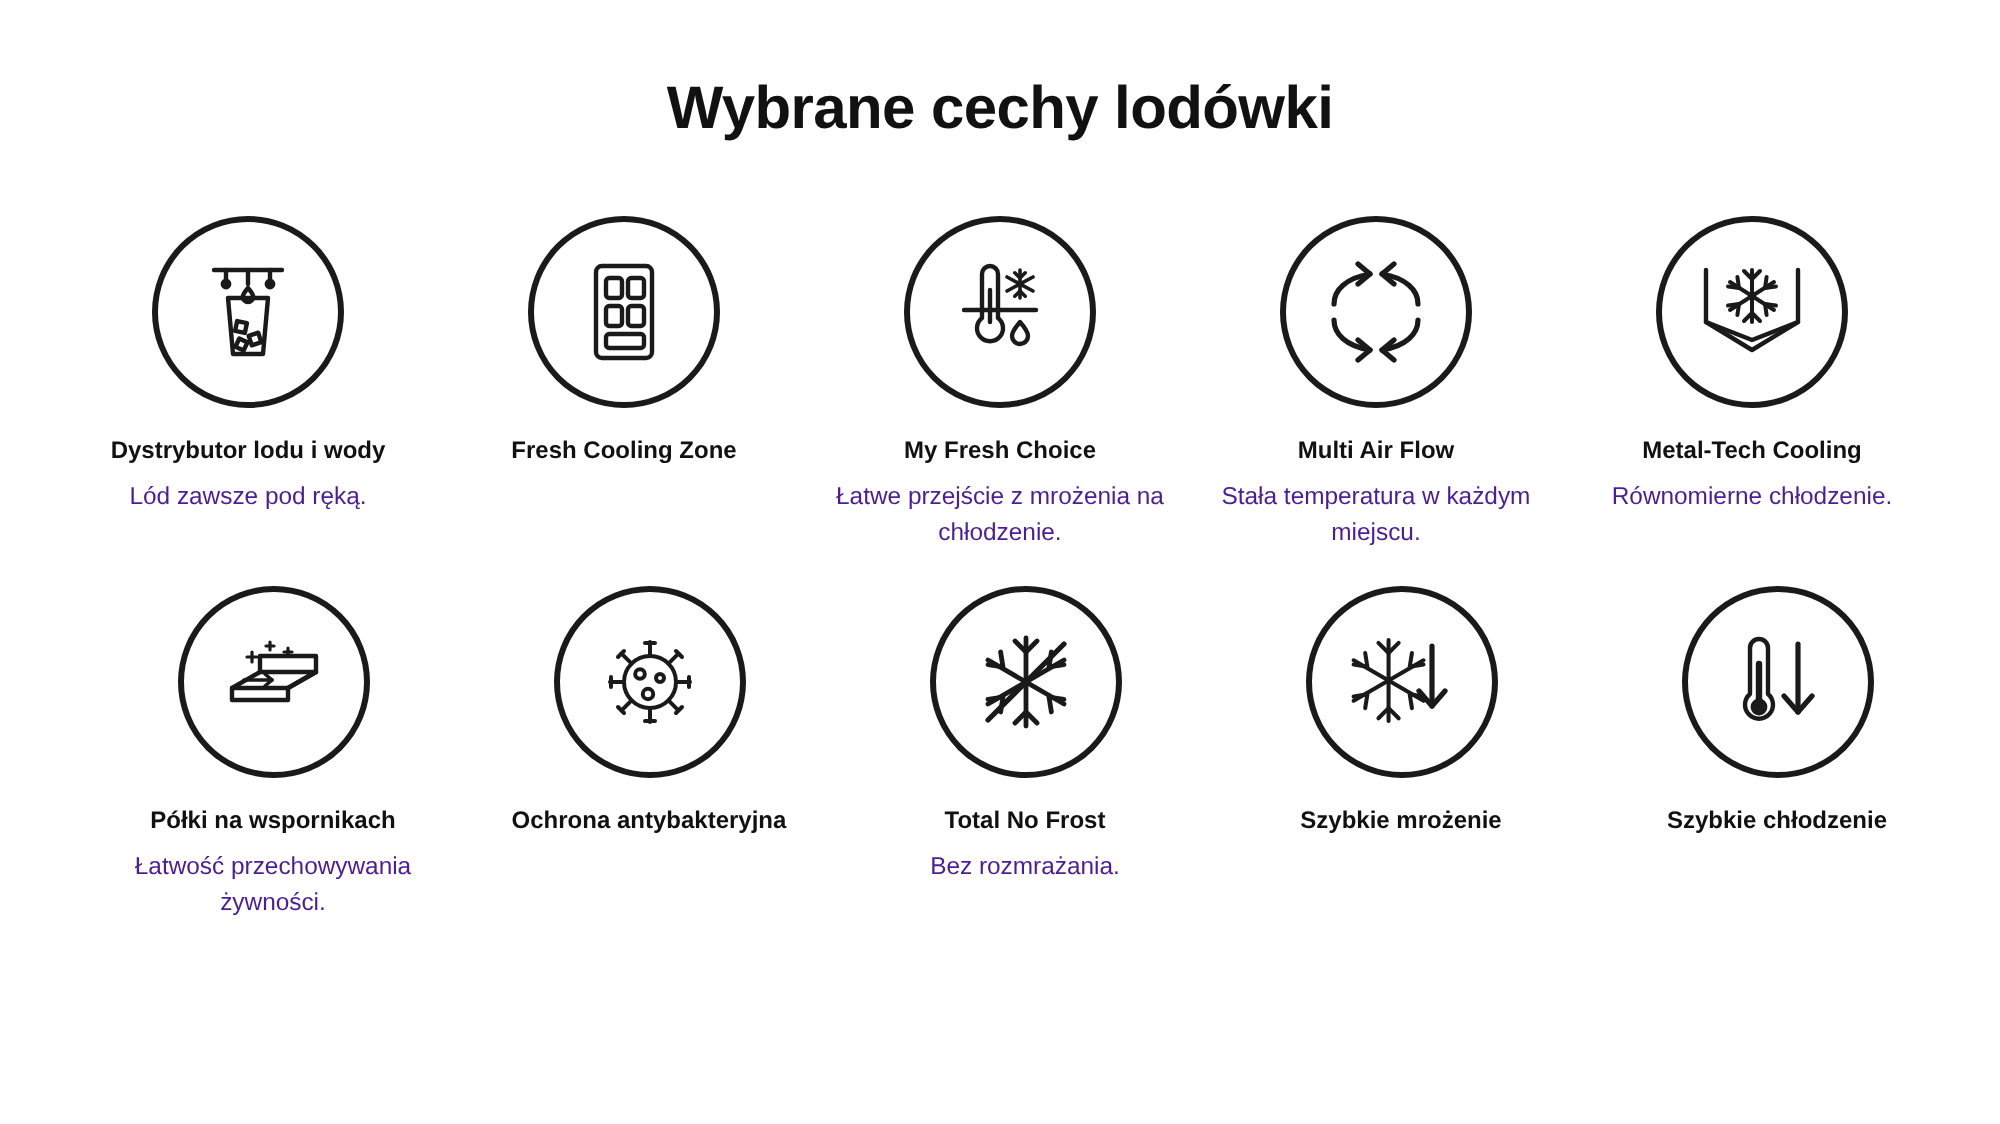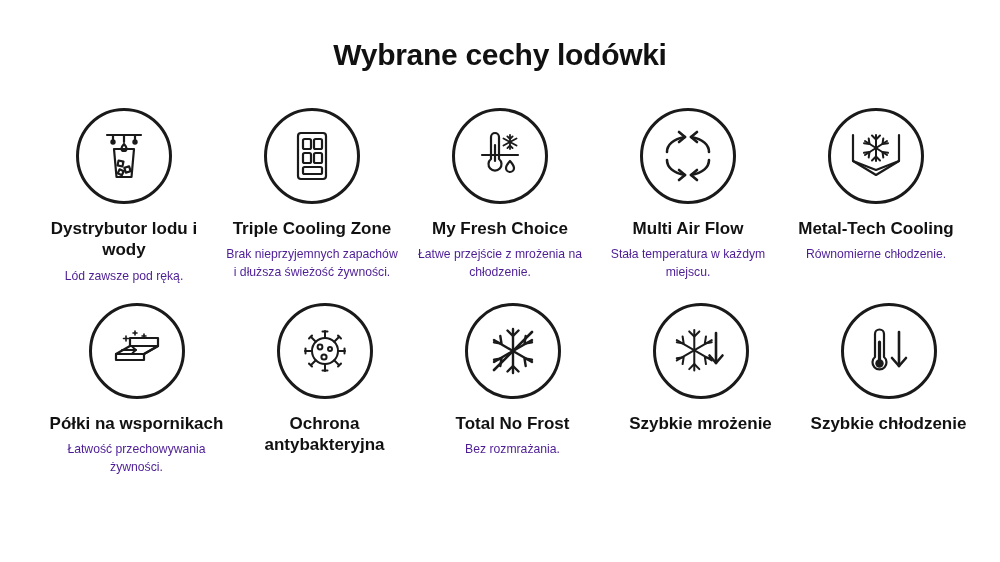--- a/index.html
+++ b/index.html
@@ -59,21 +59,21 @@
     display: flex;
     align-items: center;
     justify-content: center;
     box-sizing: border-box;
   }
   .icon-circle svg {
     display: block;
   }
   .feature-title {
     margin-top: 14px;
-    font-size: 17px;
+    font-size: 12px;
     font-weight: bold;
     line-height: 1.25;
     color: #111111;
   }
   .feature-desc {
     margin-top: 7px;
     font-size: 12.2px;
     line-height: 1.45;
     color: #4c1d95;
     max-width: 172px;
@@ -114,22 +114,21 @@
         <div class="icon-circle">
           <svg width="62" height="62" viewBox="0 0 62 62" fill="none" stroke="#1a1a1a" stroke-width="2.2" stroke-linecap="round" stroke-linejoin="round">
             <rect x="17" y="8" width="28" height="46" rx="3"></rect>
             <rect x="22" y="14" width="8" height="10" rx="1.6"></rect>
             <rect x="33" y="14" width="8" height="10" rx="1.6"></rect>
             <rect x="22" y="28" width="8" height="10" rx="1.6"></rect>
             <rect x="33" y="28" width="8" height="10" rx="1.6"></rect>
             <rect x="22" y="42" width="19" height="7" rx="1.6"></rect>
           </svg>
         </div>
-        <div class="feature-title">Triple Cooling Zone</div>
-        <div class="feature-desc">Brak nieprzyjemnych zapachów i dłuższa świeżość żywności.</div>
+        <div class="feature-title">Fresh Cooling Zone</div>
       </div>
 
       <div class="feature">
         <div class="icon-circle">
           <svg width="62" height="62" viewBox="0 0 62 62" fill="none" stroke="#1a1a1a" stroke-width="2.2" stroke-linecap="round" stroke-linejoin="round">
             <path d="M22 12 a4 4 0 0 1 8 0 v22 a6.5 6.5 0 1 1 -8 0 z"></path>
             <path d="M26 20 v16"></path>
             <path d="M13 30 h36"></path>
             <g stroke-width="1.8">
               <path d="M41 10 v14"></path>

